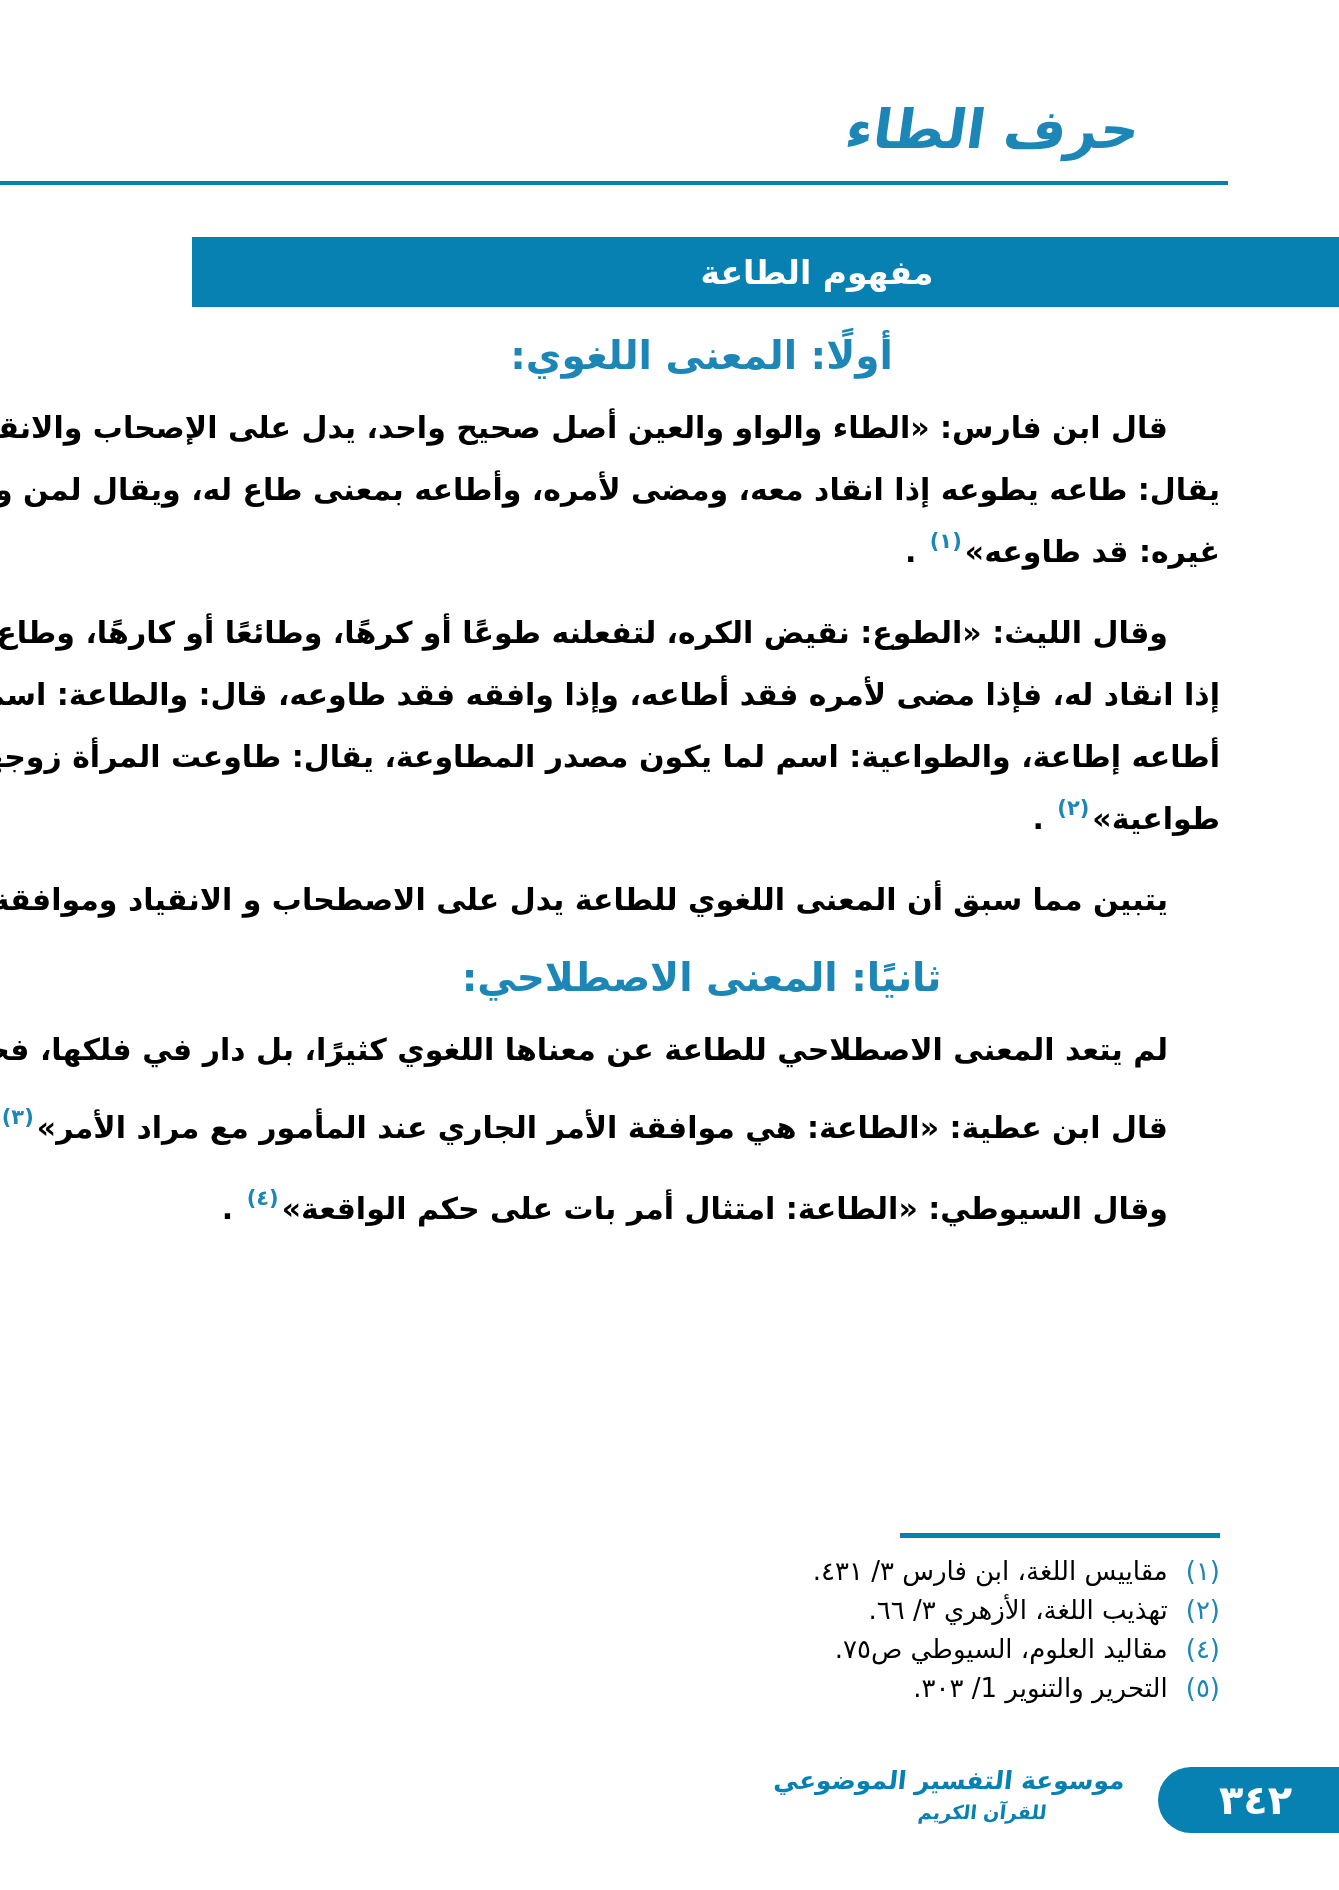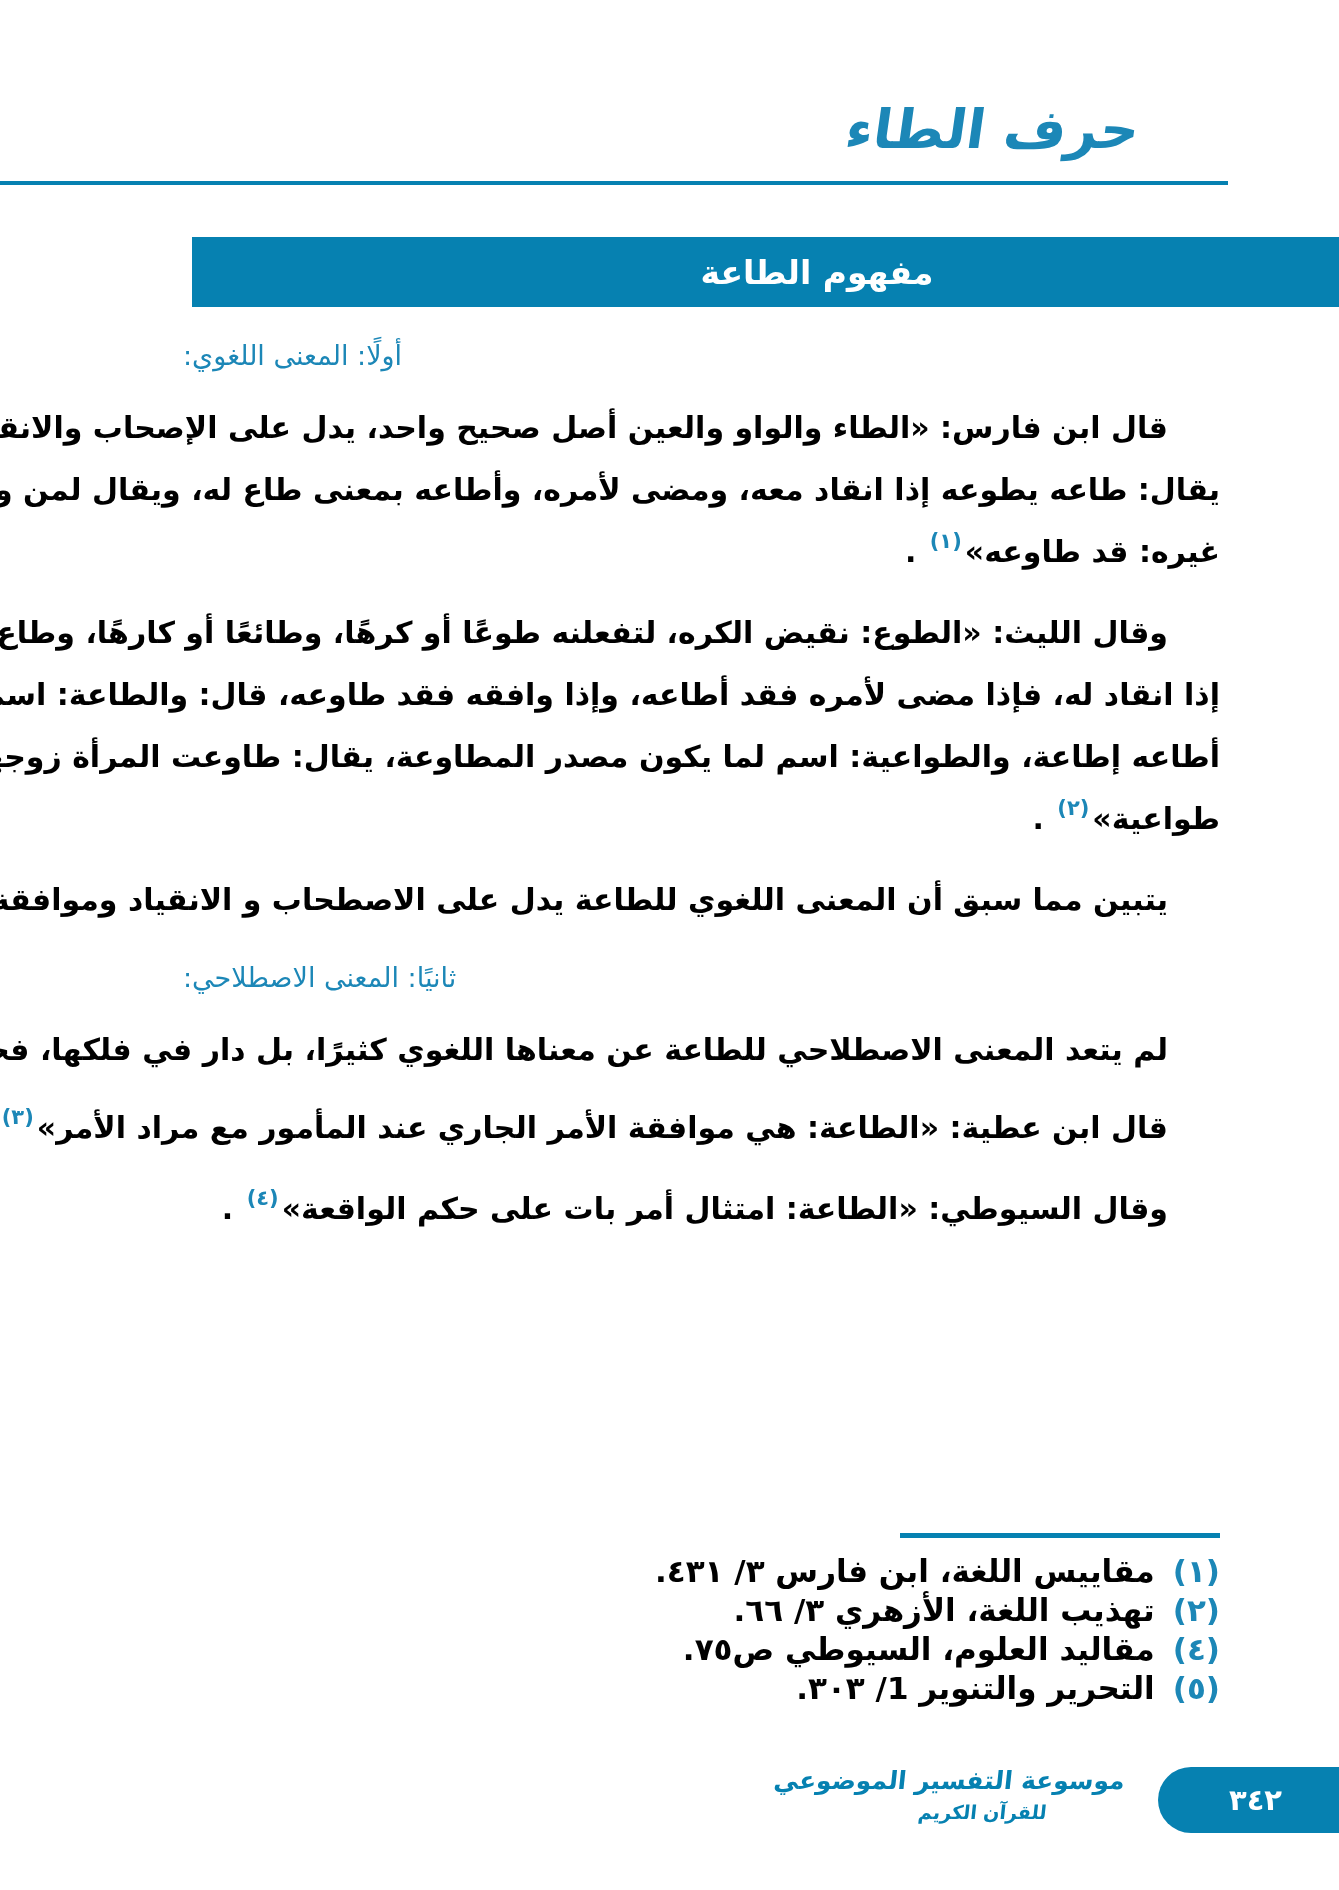--- a/index.html
+++ b/index.html
@@ -42,25 +42,25 @@
   }
   .content{
     position:absolute;top:325px;right:119px;
     width:1037px;
     direction:rtl;
     color:var(--ink);
     font-weight:bold;
     font-size:30px;
   }
   .sec-heading{
-    font-size:27px;line-height:62px;
+    font-size:39px;line-height:62px;
     color:var(--hblue);
-    font-weight:normal;
+    font-weight:bold;
     margin:14px 0 10px;
-    text-align:left;
+    text-align:center;
   }
   .sec-heading.first{margin-top:0;}
   .para{margin:0 0 16px;}
   .line{
     line-height:62px;
     text-align:right;
     white-space:nowrap;
   }
   .line.fill{
     text-align:justify;
@@ -75,21 +75,21 @@
     font-weight:bold;
   }
   .fn-sep{
     position:absolute;top:1533px;right:119px;
     width:320px;height:5px;
     background:var(--teal);
   }
   .footnotes{
     position:absolute;top:1552px;right:119px;
     direction:rtl;text-align:right;
-    font-size:31px;font-weight:bold;
+    font-size:26px;font-weight:normal;
     color:var(--ink);
     line-height:39px;
   }
   .fn-row{white-space:nowrap;}
   .fn-num{color:var(--hblue);margin-left:18px;}
   .logo{
     position:absolute;top:1764px;right:214px;
     width:285px;text-align:center;
     color:var(--teal);
     direction:rtl;
@@ -105,21 +105,21 @@
   }
   .page-badge{
     position:absolute;top:1767px;right:0;
     width:181px;height:66px;
     background:var(--teal);
     border-radius:33px 0 0 33px;
     display:flex;align-items:center;justify-content:center;
     color:#ffffff;
   }
   .page-badge span{
-    font-size:29px;font-weight:bold;
+    font-size:40px;font-weight:bold;
     letter-spacing:14px;text-indent:14px;
   }
 </style>
 </head>
 <body>
 
 <div class="page">
 
   <div class="chapter-title">حرف الطاء</div>
   <div class="top-rule"></div>

